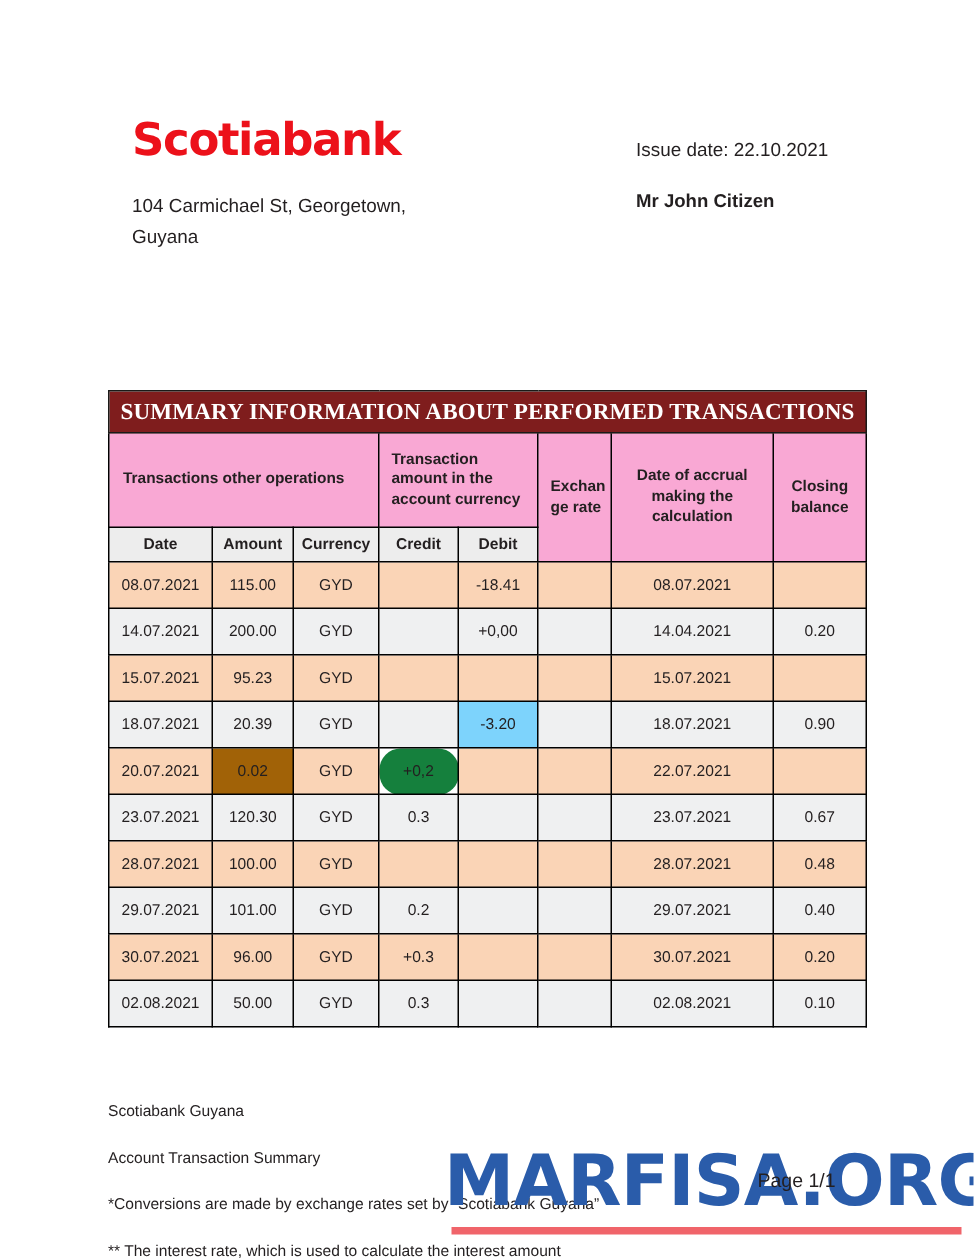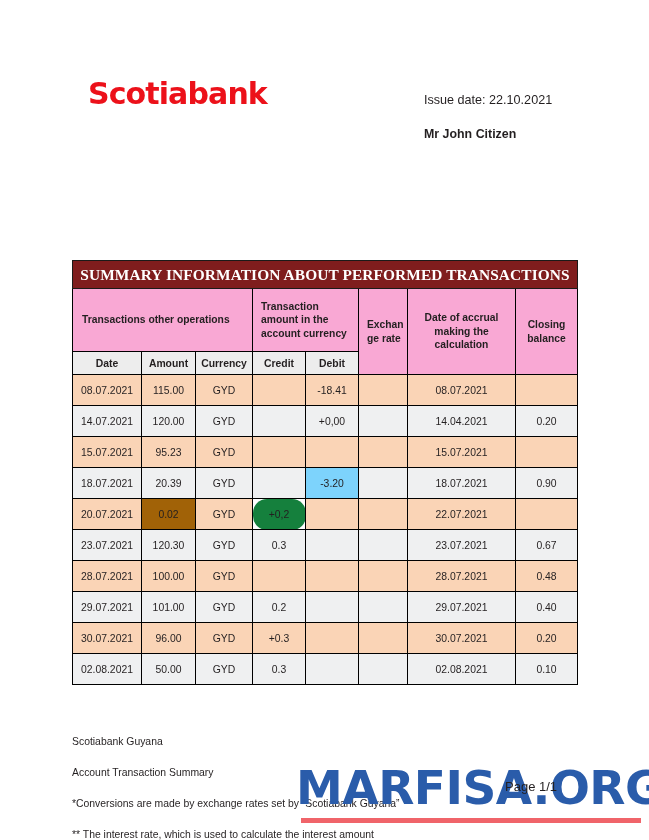--- a/index.html
+++ b/index.html
@@ -199,20 +199,21 @@
 </style>
 </head>
 <body>
 
 <div class="page">
 
   <div class="header">
 
     <div class="brand-logo" style="color: rgb(236, 17, 26);">Scotiabank</div>
 
+    <div class="bank-address">104 Carmichael St, Georgetown, Guyana</div>
 
     <div class="issue-date">Issue date: 22.10.2021</div>
 
     <div class="recipient-name">Mr John Citizen</div>
 
   </div>
 
   <div class="table-wrap">
     <table class="statement">
       <colgroup>
@@ -254,21 +255,21 @@
             <td style="background: rgb(250, 212, 182);">115.00</td>
             <td style="background: rgb(250, 212, 182);">GYD</td>
             <td style="background: rgb(250, 212, 182);"></td>
             <td style="background: rgb(250, 212, 182);">-18.41</td>
             <td style="background: rgb(250, 212, 182);"></td>
             <td style="background: rgb(250, 212, 182);">08.07.2021</td>
             <td style="background: rgb(250, 212, 182);"></td>
           </tr>
           <tr class="row-even">
             <td style="background: rgb(239, 240, 241);">14.07.2021</td>
-            <td style="background: rgb(239, 240, 241);">120.00</td>
+            <td style="background: rgb(239, 240, 241);">200.00</td>
             <td style="background: rgb(239, 240, 241);">GYD</td>
             <td style="background: rgb(239, 240, 241);"></td>
             <td style="background: rgb(239, 240, 241);">+0,00</td>
             <td style="background: rgb(239, 240, 241);"></td>
             <td style="background: rgb(239, 240, 241);">14.04.2021</td>
             <td style="background: rgb(239, 240, 241);">0.20</td>
           </tr>
           <tr class="row-odd">
             <td style="background: rgb(250, 212, 182);">15.07.2021</td>
             <td style="background: rgb(250, 212, 182);">95.23</td>

